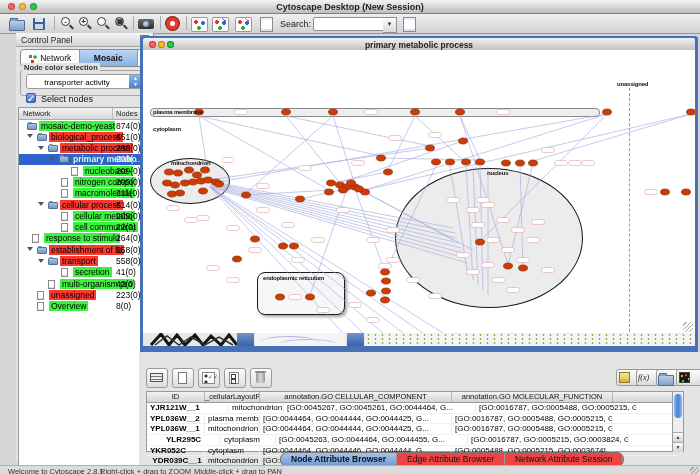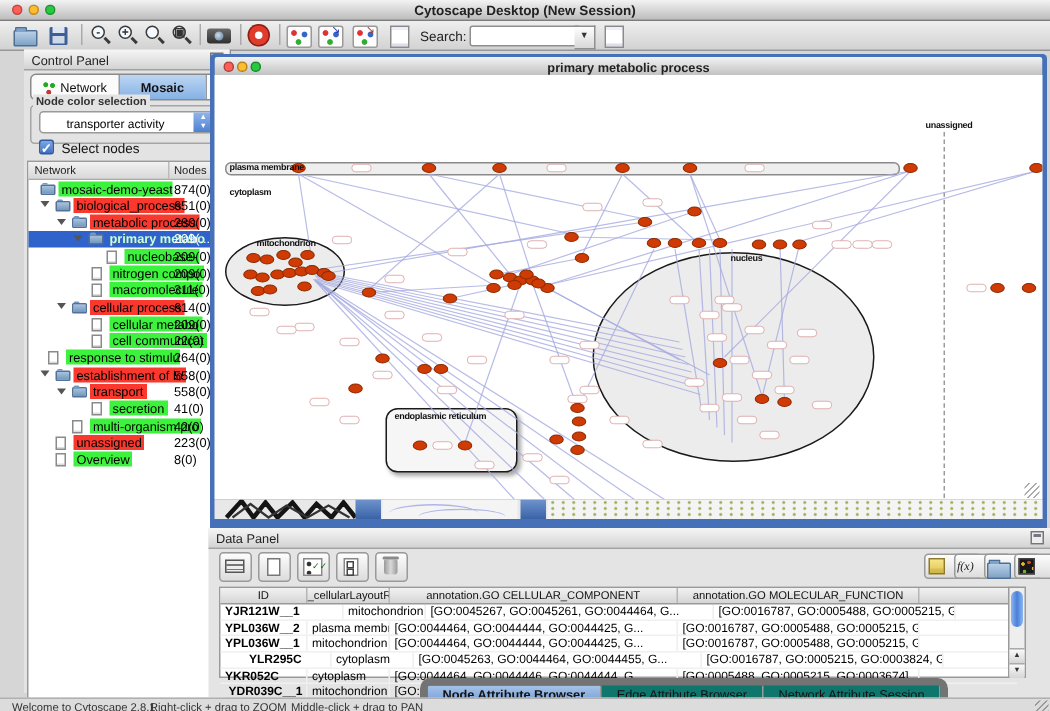--- a/index.html
+++ b/index.html
@@ -136,21 +136,21 @@
      radial-gradient(circle at 3px 8px,#7a3 1px,transparent 1.4px),#181818;border:1px solid #444;box-sizing:border-box;}
   #dtable{position:absolute;left:7px;top:39px;width:533px;height:61px;background:#fff;border:1px solid #9a9a9a;box-sizing:border-box;font-size:8px;}
   #dthead{position:relative;height:10px;background:linear-gradient(#f2f2f2,#d5d5d5);border-bottom:1px solid #9a9a9a;white-space:nowrap;display:flex;}
   .th{display:inline-block;height:10px;line-height:10px;text-align:center;font-size:7.5px;color:#111;border-right:1px solid #b5b5b5;overflow:hidden;box-sizing:border-box;}
   .dr{display:flex;height:9.7px;line-height:9.7px;white-space:nowrap;border-bottom:1px solid #f0f0f0;}
   .td{display:inline-block;height:100%;overflow:hidden;border-right:1px solid #eee;box-sizing:border-box;padding-left:3px;color:#000;}
   .td.id{font-weight:bold;}
   #dscroll{position:absolute;left:533px;top:39px;width:12px;height:61px;background:#eee;border:1px solid #9a9a9a;box-sizing:border-box;}
   #dthumb{position:absolute;left:1px;top:2px;width:8px;height:24px;border-radius:4px;background:linear-gradient(90deg,#8cb6f2,#4a7fd8,#8cb6f2);}
   .sarr{position:absolute;left:0;width:10px;height:9px;background:linear-gradient(#fafafa,#d5d5d5);border-top:1px solid #aaa;font-size:5px;text-align:center;line-height:9px;color:#333;}
-  #dp-tabs{position:absolute;left:141px;top:100px;height:13px;display:flex;border:5px solid #737373;border-radius:7px;overflow:hidden;background:#0f766e;font-size:8.5px;}
+  #dp-tabs{position:absolute;left:141px;top:100px;height:13px;display:flex;border:1px solid #737373;border-radius:7px;overflow:hidden;background:#ef4444;font-size:8.5px;}
   .dp-tab{padding:0 10px;line-height:12px;border-right:1px solid #999;color:#111;}
   .dp-tab.sel{background:linear-gradient(#a6c3e8,#6d9bd6);font-weight:bold;}
 
   
   #statusbar{left:0;top:465px;width:700px;height:9px;background:#dcdcdc;border-top:1px solid #b0b0b0;font-size:7.5px;color:#333;}
   #statusbar span{position:absolute;top:1px;}
   #sb-grip{position:absolute;right:1px;top:0;width:9px;height:9px;
     background:repeating-linear-gradient(135deg,transparent 0 2px,#999 2px 3px);}
 </style>
 </head>
@@ -534,24 +534,20 @@
     <div id="bw-curves">
       <i style="left:4px;top:3px;width:60px;height:12px"></i>
       <i style="left:24px;top:6px;width:58px;height:10px"></i>
     </div>
     <div class="bw-blue" style="left:204px"></div>
     <div id="bw-dots"></div>
   </div>
 </div>
 
 <div id="data-panel" class="abs">
-  <div class="panel-hd">
-    <span class="t">Data Panel</span>
-    <span class="float-ic"></span>
-  </div>
   <div class="dbtn" style="left:7px">
       <span class="ic-table"></span>
     </div>
   <div class="dbtn" style="left:33px">
       <span class="ic-doc"></span>
     </div>
   <div class="dbtn" style="left:59px">
       <span class="ic-checks"></span>
     </div>
   <div class="dbtn" style="left:85px">

